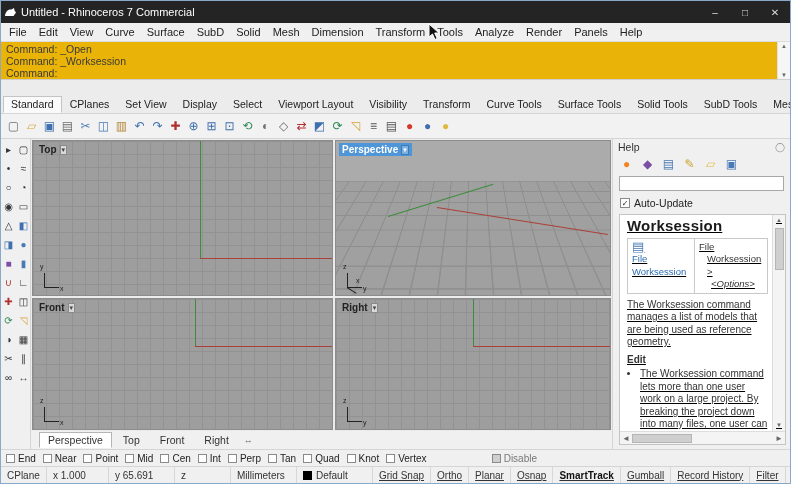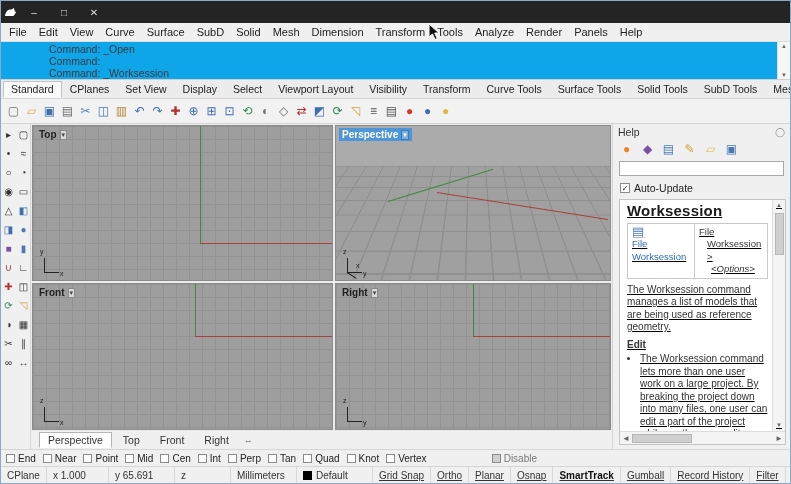--- a/index.html
+++ b/index.html
@@ -15,29 +15,29 @@
   .win-controls { display: flex; height: 100%; }
   .win-controls span { width: 30px; display: flex; align-items: center; justify-content: center;
                        font-size: 10px; color: #ddd; cursor: pointer; }
 
   
   .menubar { height: 19px; background: #f0f0f0; border-bottom: 1px solid #dcdcdc; display: flex;
              align-items: center; font-size: 11px; color: #222; padding-left: 2px; flex: 0 0 auto; }
   .menu-item { padding: 0 6px; cursor: default; }
 
   
-  .command-area { height: 38px; background: #0ea5e9; border-bottom: 1px solid #cfcfcf; display: flex;
-                  flex: 0 0 auto; padding-left: 43px; }
+  .command-area { height: 38px; background: #eab308; border-bottom: 1px solid #cfcfcf; display: flex;
+                  flex: 0 0 auto; }
   .cmd-lines { flex: 1; padding: 1px 5px; font-size: 10.5px; color: #3a3a3a; line-height: 12px; overflow: hidden; }
   .cmd-scroll { width: 13px; border-left: 1px solid #e0e0e0; background: #f6f6f6; display: flex;
                 flex-direction: column; justify-content: space-between; align-items: center; }
   .cmd-scroll span { font-size: 6px; color: #666; line-height: 8px; cursor: pointer; }
 
   
-  .tabrow { height: 19px; background: #ececec; border-bottom: 1px solid #d5d5d5; display: flex;
+  .tabrow { height: 34px; background: #ececec; border-bottom: 1px solid #d5d5d5; display: flex;
             align-items: flex-end; font-size: 10.5px; color: #222; padding: 0 2px; flex: 0 0 auto; }
   .ttab { padding: 1px 7px 2px; cursor: pointer; border: 1px solid transparent; white-space: nowrap; }
   .ttab.active { background: #fafafa; border: 1px solid #c4c4c4; border-bottom-color: #fafafa; }
 
   
   .toolbar { height: 25px; background: #f2f2f2; border-bottom: 1px solid #d5d5d5; display: flex;
              align-items: center; padding-left: 4px; gap: 1px; flex: 0 0 auto; }
   .tbicon { width: 17px; height: 17px; display: flex; align-items: center; justify-content: center;
             font-size: 12px; cursor: pointer; }
 
@@ -169,20 +169,21 @@
 <body>
 
 <div class="window">
 
   <div class="titlebar">
     <span class="app-icon">
       <svg width="13" height="12" viewBox="0 0 13 12">
           <path d="M1 10 C1.5 5.5 4 3 7.5 3.5 L10 2 L10.5 4.5 L12 6.5 L9.5 10 Z" fill="#ffffff"></path>
         </svg>
     </span>
+    <span class="title">Untitled - Rhinoceros 7 Commercial</span>
     <div class="win-controls">
       <span>–</span>
       <span>□</span>
       <span>✕</span>
     </div>
   </div>
 
   <div class="menubar">
 
   <span class="menu-item">File</span>
@@ -198,22 +199,22 @@
       <span class="menu-item">Tools</span>
       <span class="menu-item">Analyze</span>
       <span class="menu-item">Render</span>
       <span class="menu-item">Panels</span>
       <span class="menu-item">Help</span>
     </div>
 
   <div class="command-area">
     <div class="cmd-lines">
       <div>Command: _Open</div>
+      <div>Command: _Worksession</div>
       <div>Command:</div>
-      <div>Command: _Worksession</div>
     </div>
     <div class="cmd-scroll">
       <span>▲</span>
       <span>▼</span>
     </div>
   </div>
 
   <div class="tabrow">
     <span style="display:flex;align-items:flex-end;">
 

